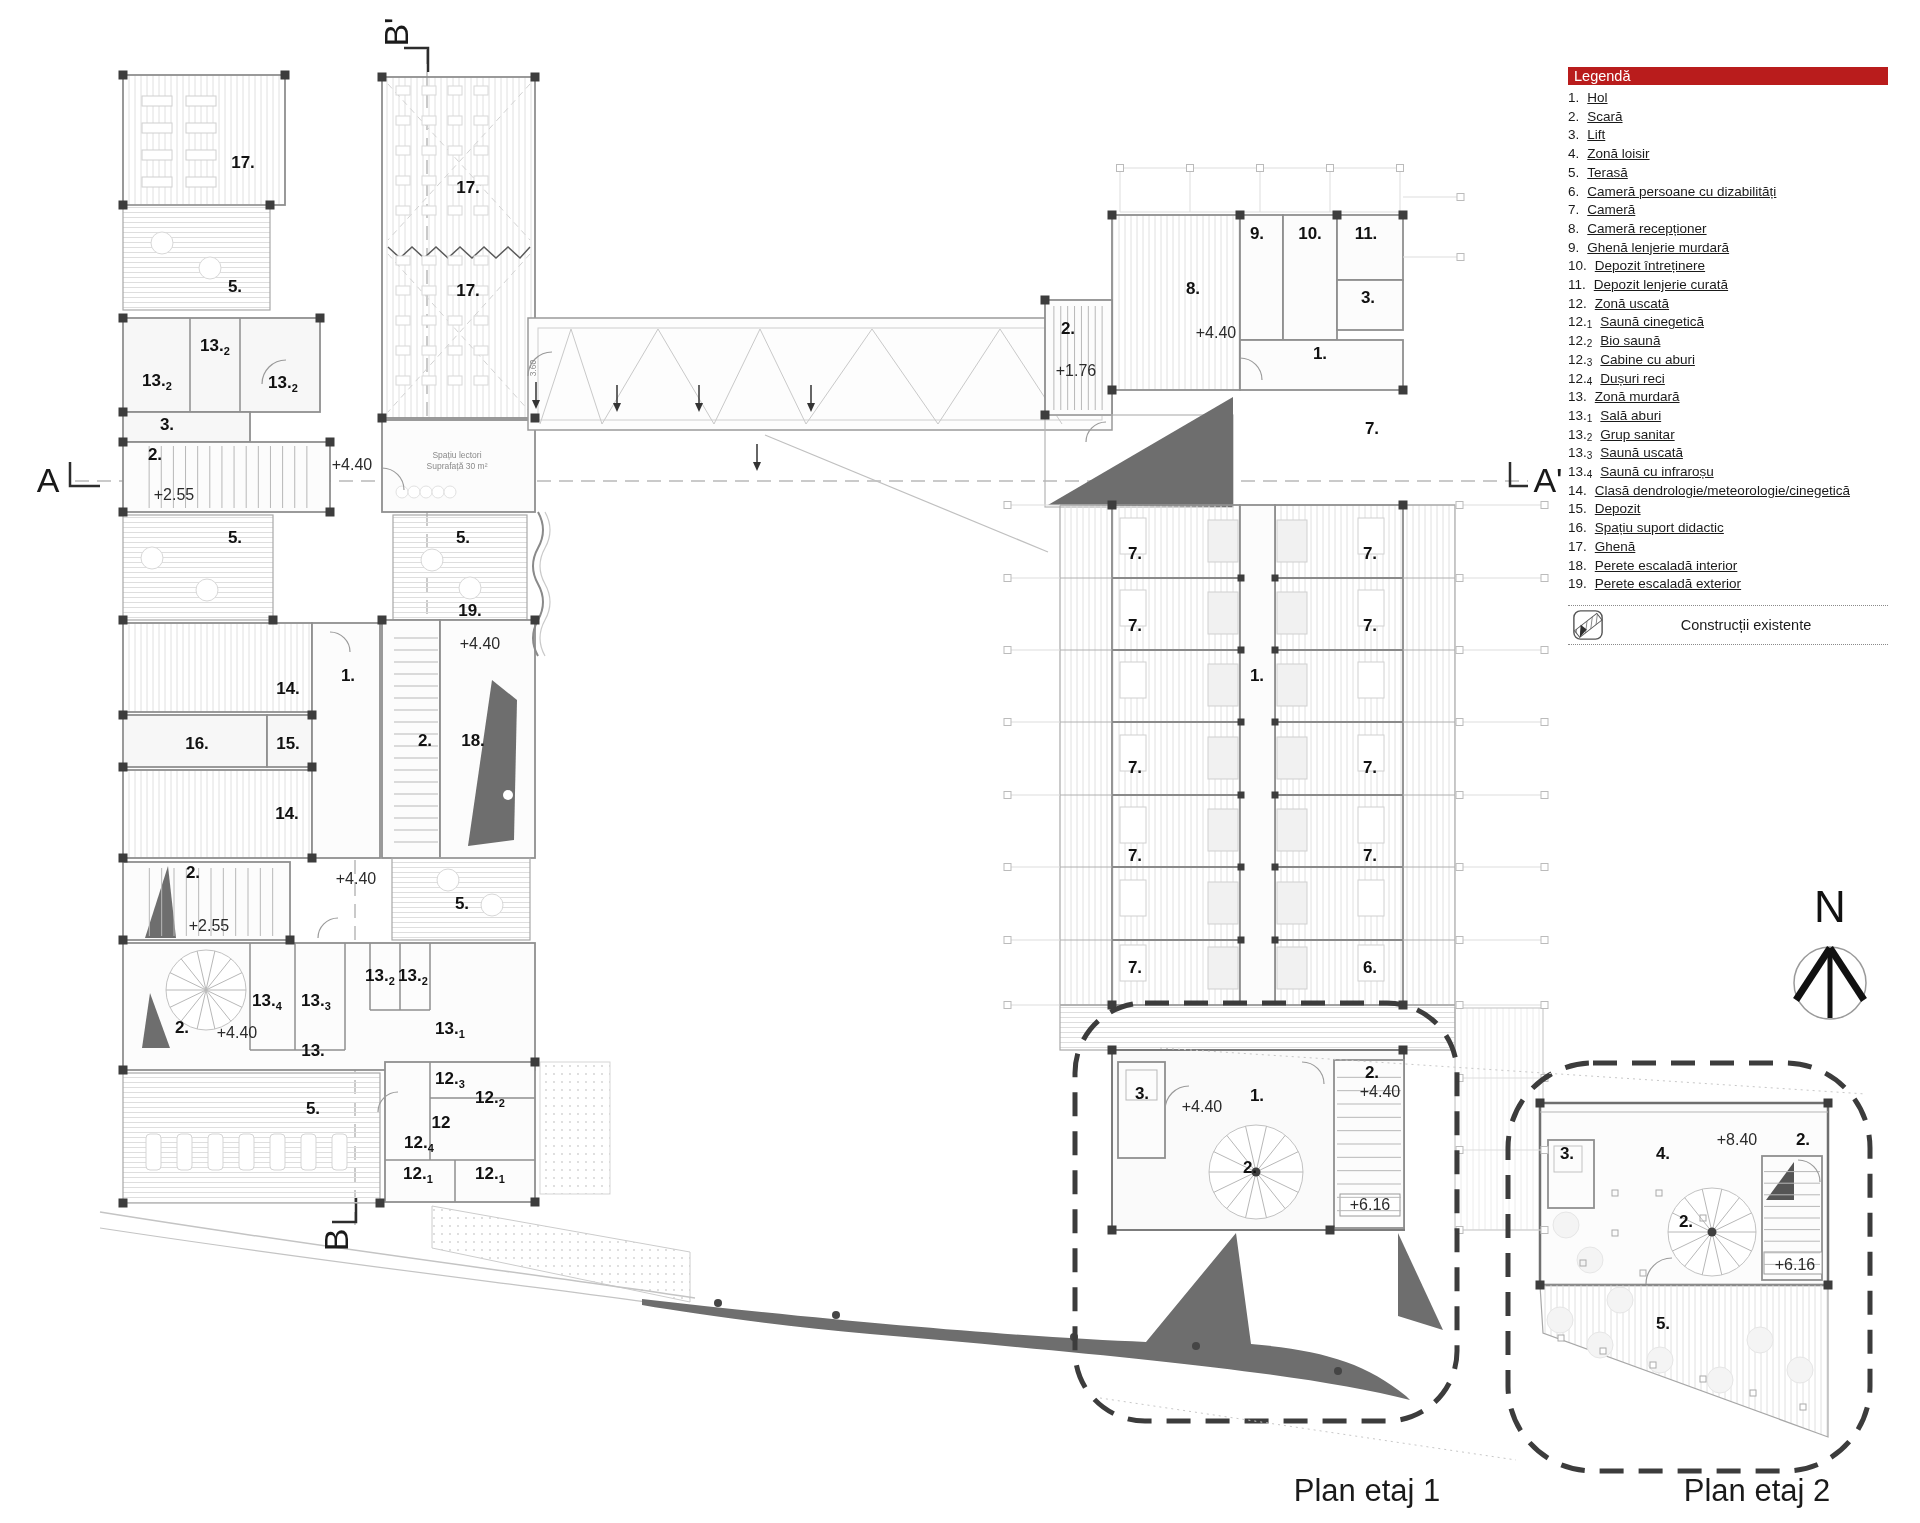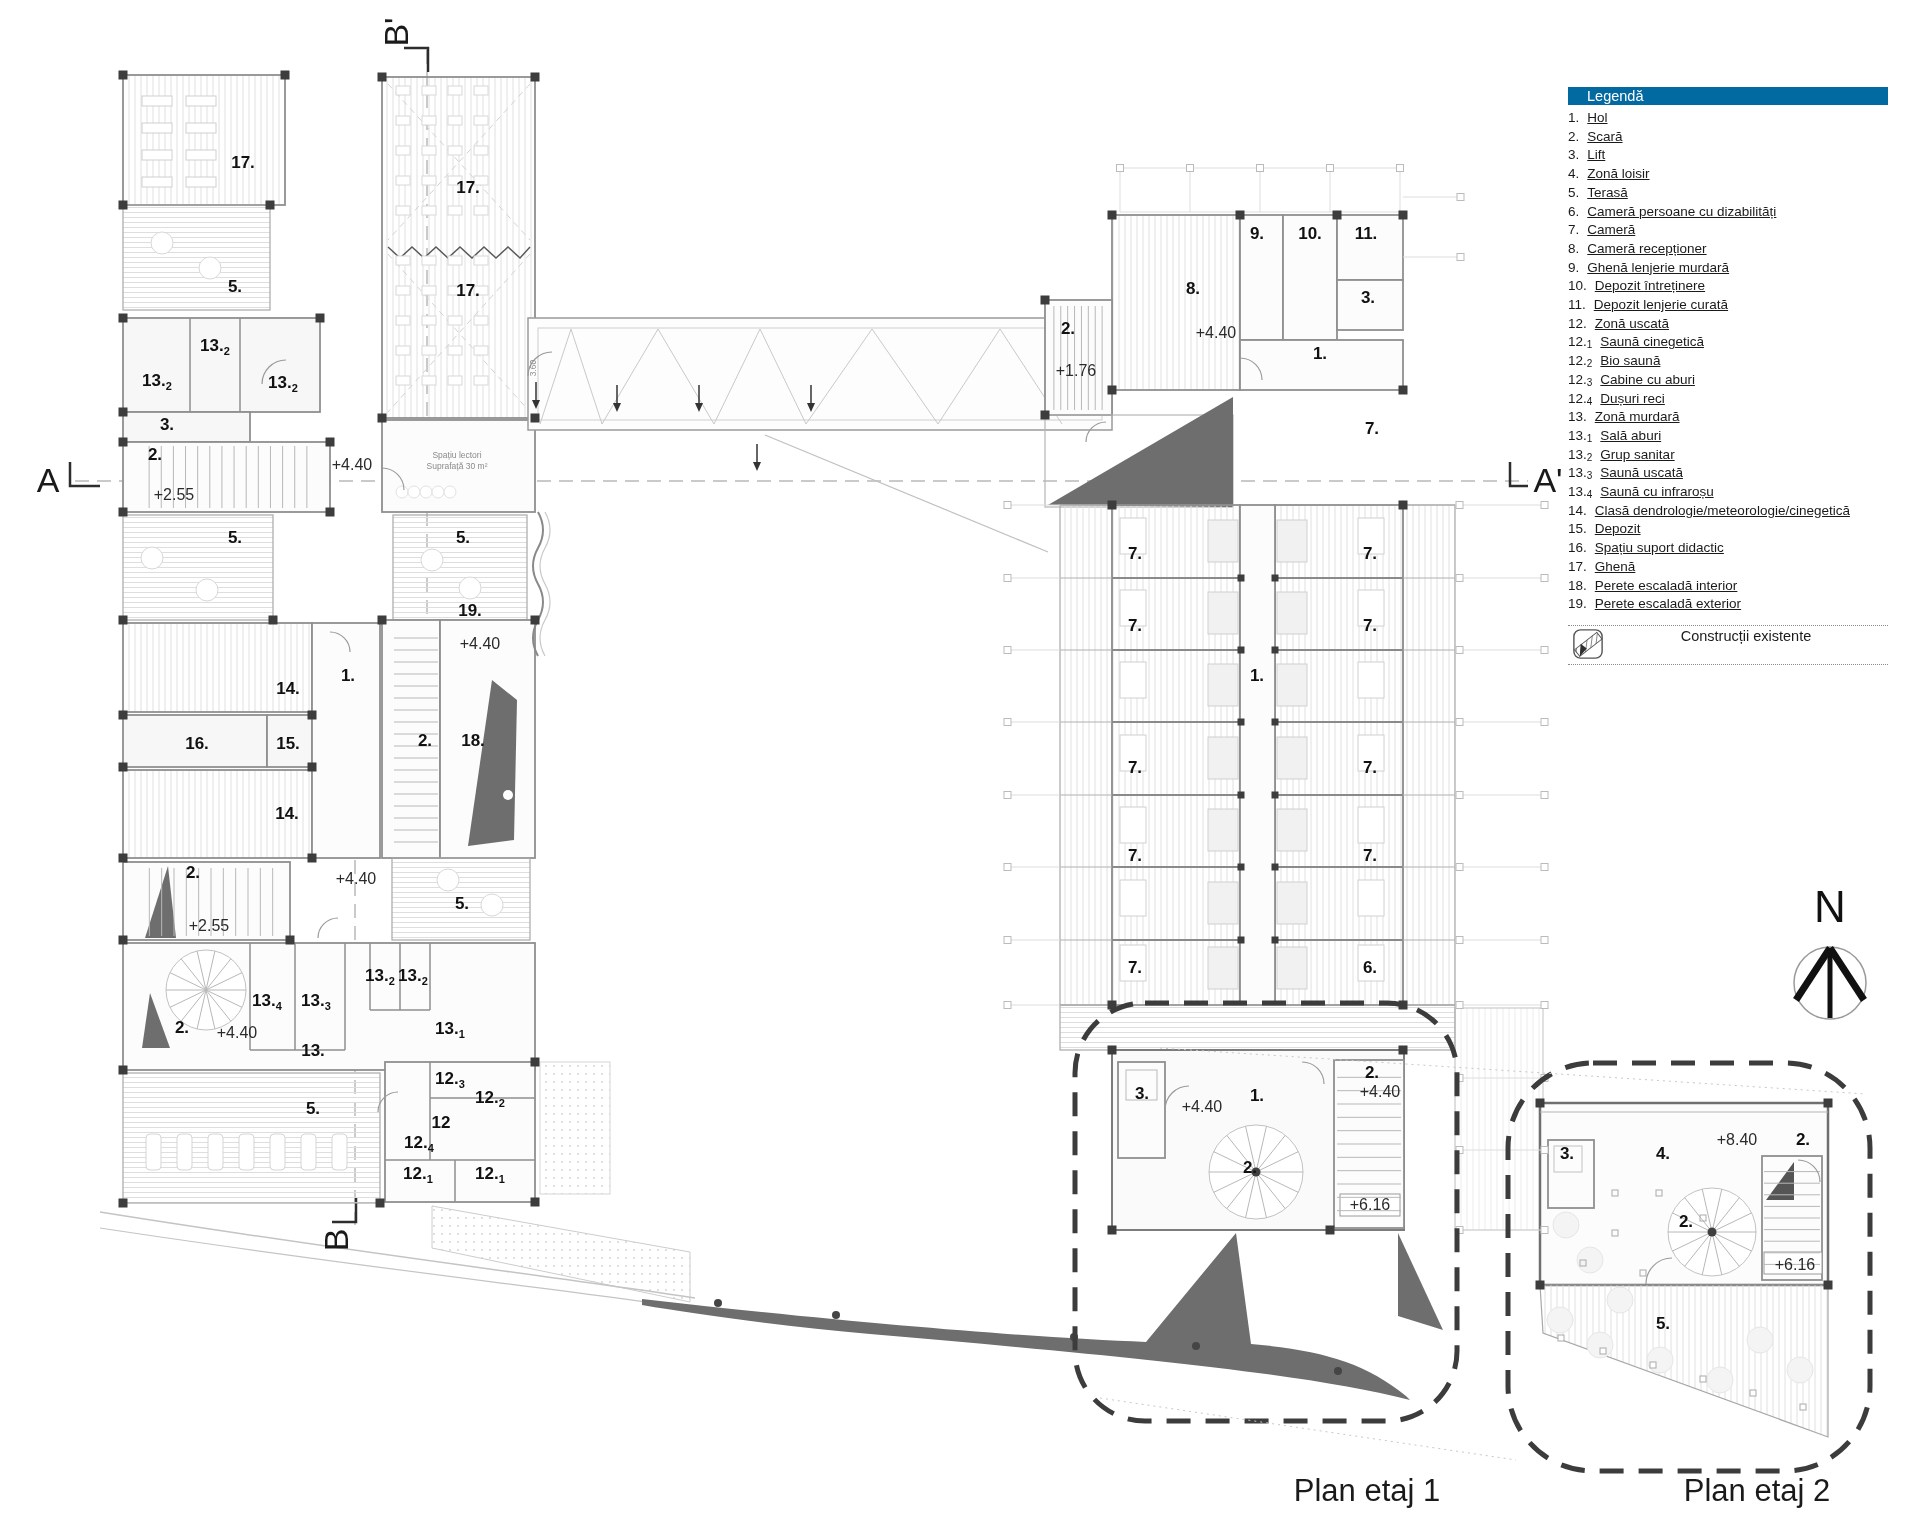--- a/index.html
+++ b/index.html
@@ -21,27 +21,27 @@
   text{font-family:"Liberation Sans",sans-serif;}
   text.rm{font-size:17px;font-weight:bold;fill:#111;text-anchor:middle;}
   text.lvl{font-size:16px;fill:#2b2b2b;text-anchor:middle;}
   text.sm{font-size:8.5px;fill:#8a8a8a;text-anchor:middle;}
   text.mk{font-size:34px;fill:#1a1a1a;text-anchor:middle;}
   text.ti{font-size:31px;fill:#1a1a1a;text-anchor:middle;}
   text .sb{font-size:11px;}
   text.north{font-size:44px;fill:#111;text-anchor:middle;}
   
   #legend{position:absolute;left:1568px;top:67px;width:320px;font-size:13.5px;color:#1a1a1a;}
-  #legend .hdr{background:#0369a1;color:#fff;font-size:14.5px;padding:1px 19px;margin-bottom:5px;margin-top:20px;}
+  #legend .hdr{background:#b91c1c;color:#fff;font-size:14.5px;padding:1px 6px;margin-bottom:5px;}
   #legend ul{list-style:none;margin:0;padding:0;}
   #legend li{line-height:15.7px;white-space:nowrap;}
   #legend .sb{font-size:10px;vertical-align:-2px;}
   #legend .t{margin-left:8px;text-decoration:underline;}
   #constructs{margin-top:10px;border-bottom:1px dotted #8a8a8a;}
-  .lrow{display:flex;align-items:flex-start;border-top:1px dotted #8a8a8a;padding:2px 0;height:34px;}
+  .lrow{display:flex;align-items:center;border-top:1px dotted #8a8a8a;padding:2px 0;height:34px;}
   .lrow .lbl{flex:1;text-align:center;font-size:14.5px;}
   .lic{width:32px;height:32px;margin-left:4px;}
 </style>
 </head>
 <body>
 
 <div id="canvas">
 <svg id="plan" width="1920" height="1523" viewBox="0 0 1920 1523">
   <defs>
     <pattern id="hv" width="6" height="6" patternUnits="userSpaceOnUse">

